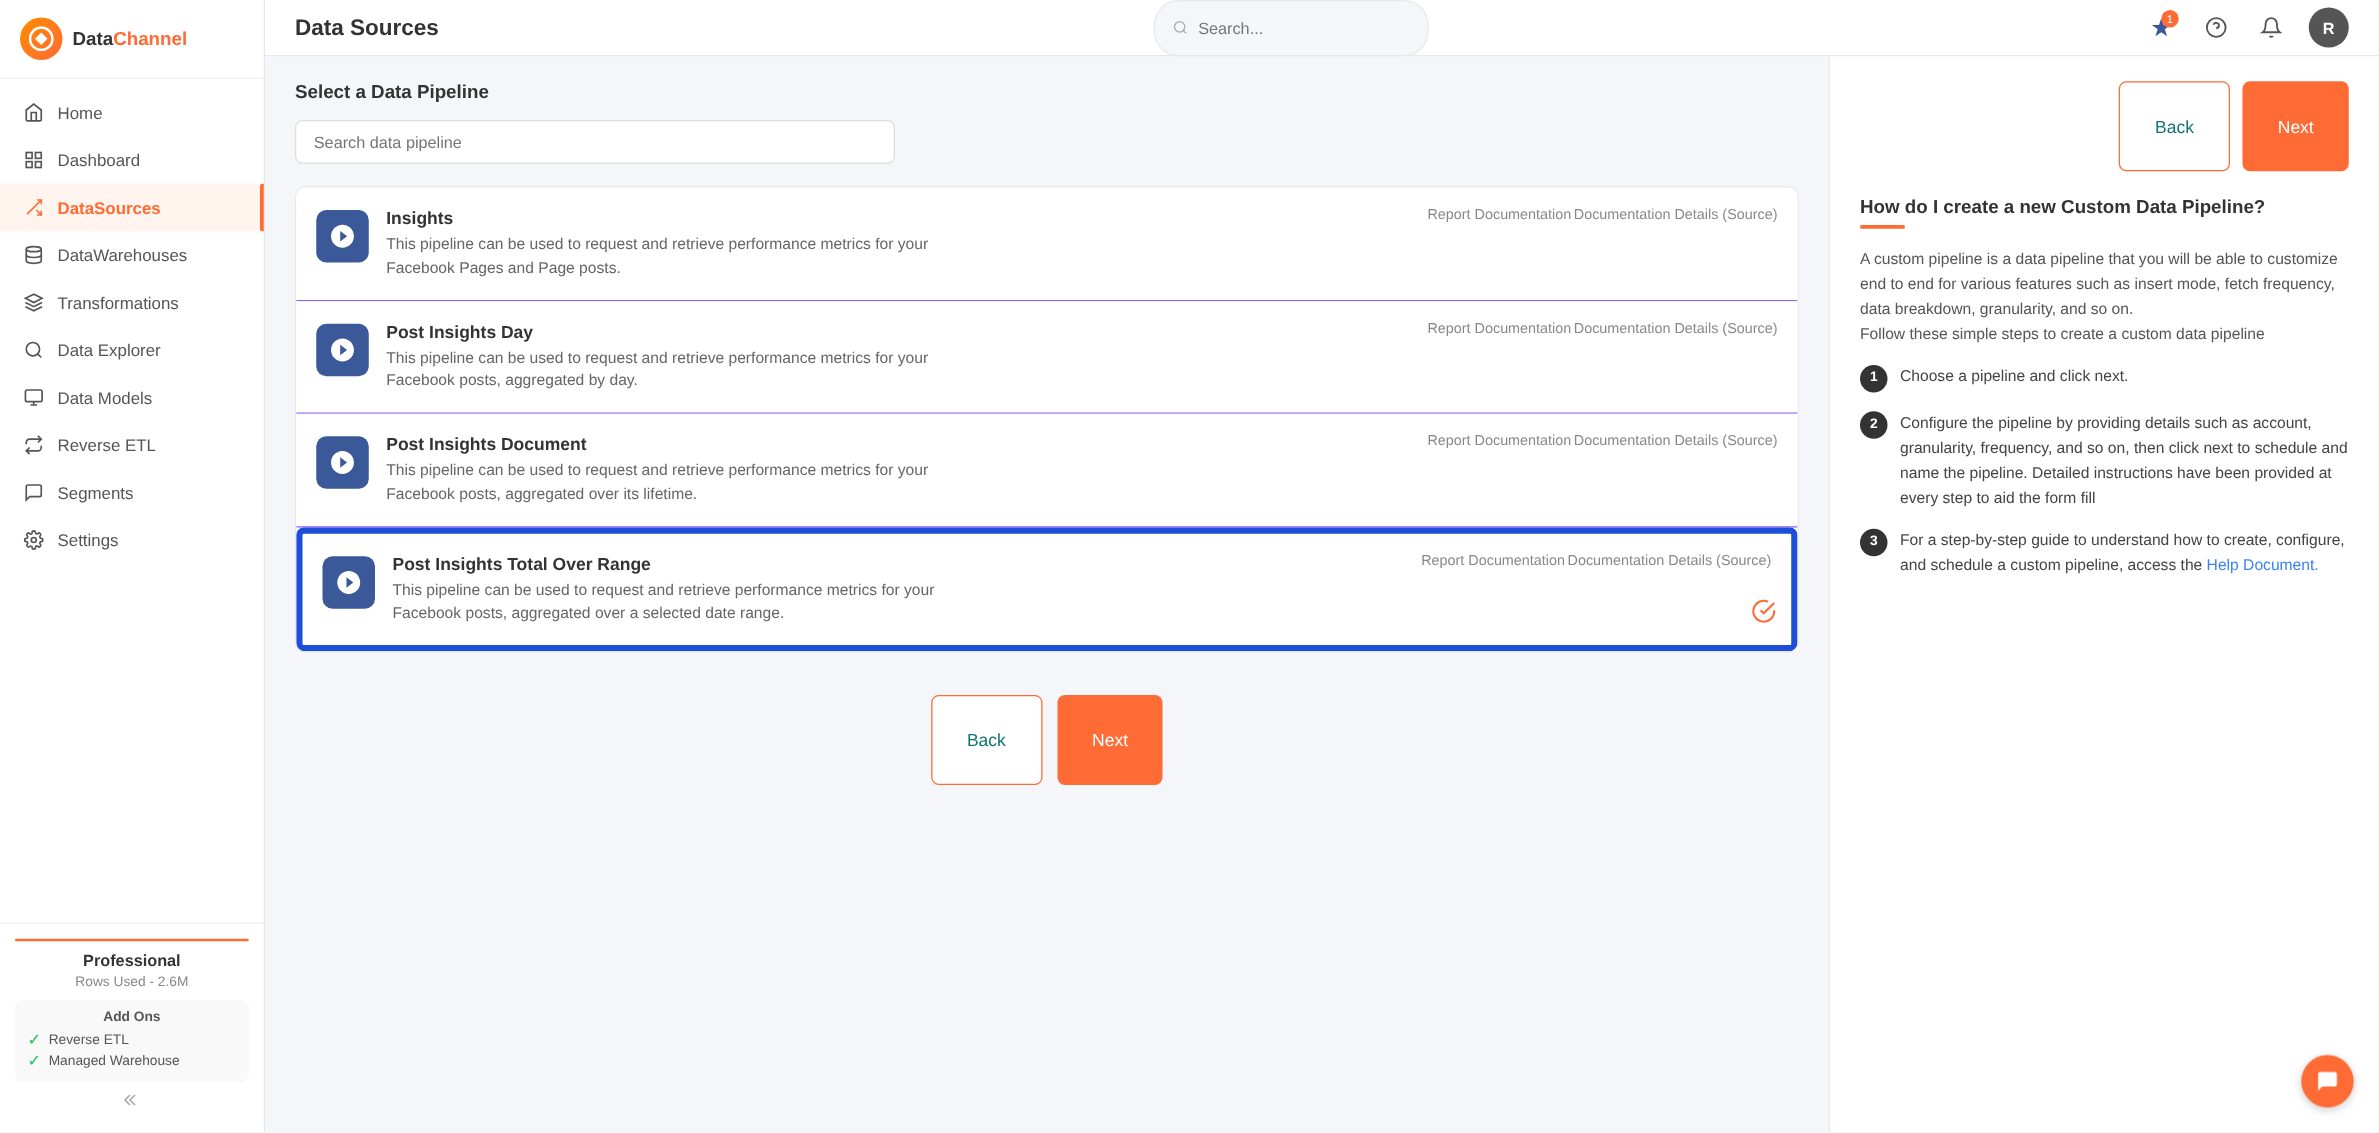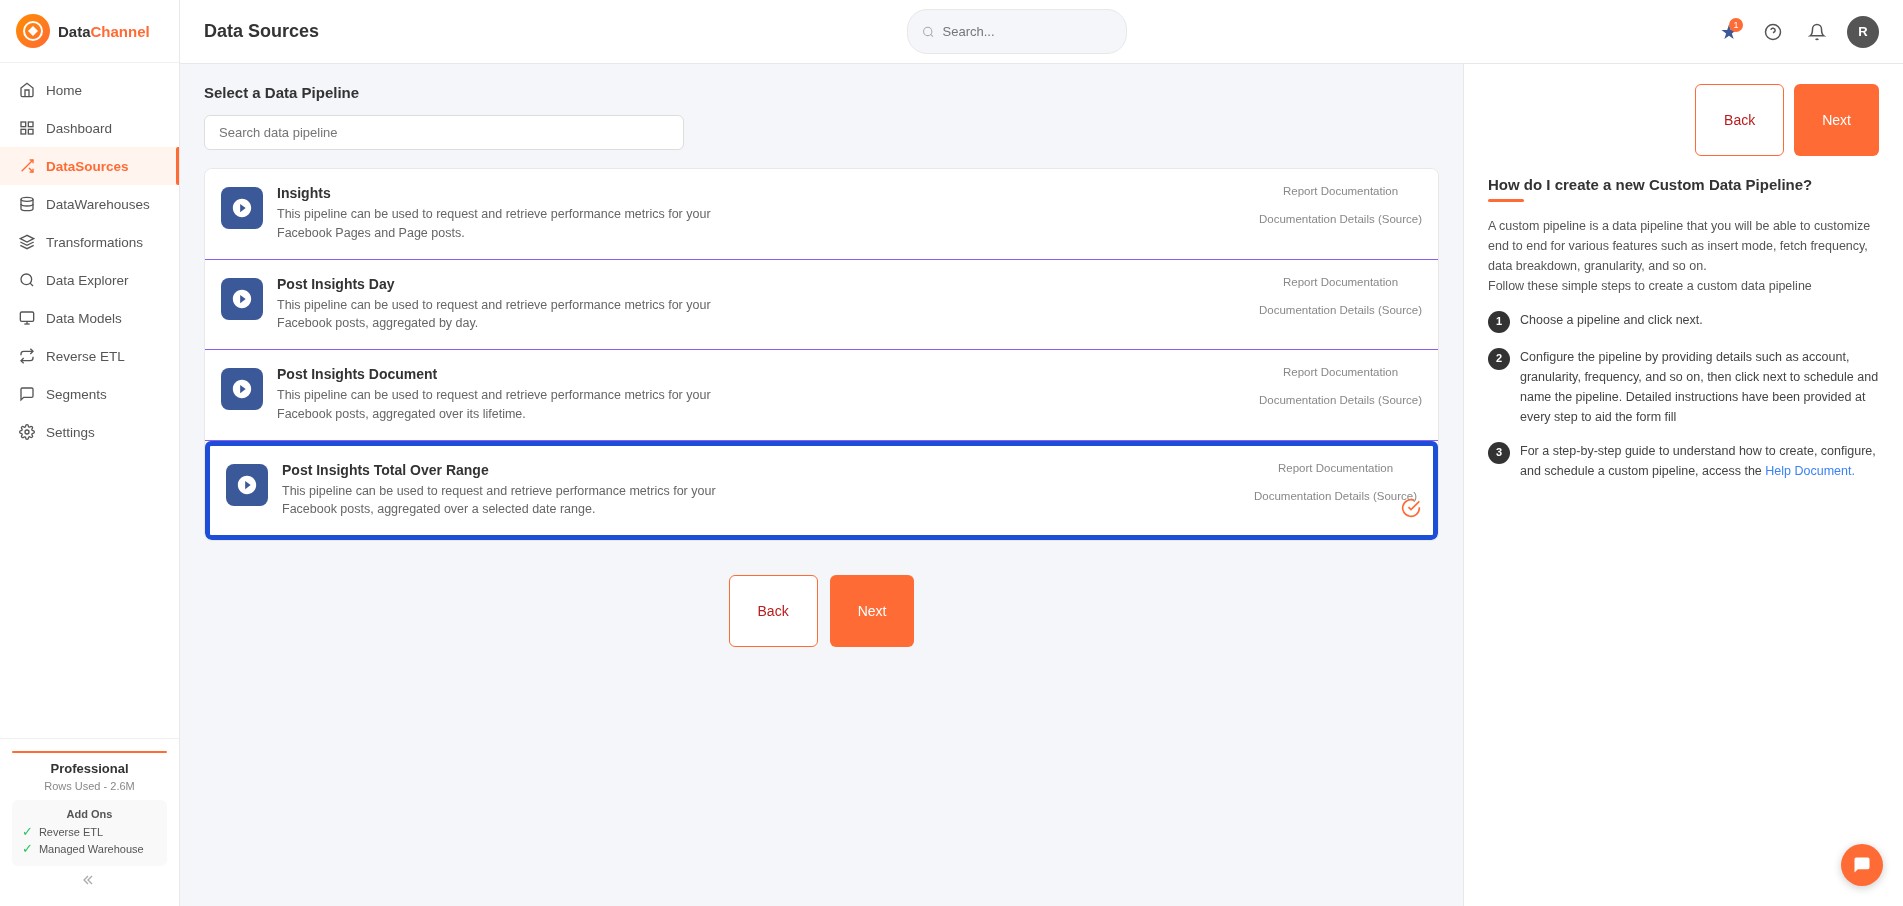--- a/index.html
+++ b/index.html
@@ -1,38 +1,38 @@
 <!DOCTYPE html>
 <html><head>
   <meta charset="utf-8">
   <style>
     * { box-sizing: border-box; margin: 0; padding: 0; }
     body { font-family: -apple-system, BlinkMacSystemFont, 'Segoe UI', sans-serif; background: #f5f6fa; display: flex; height: 906px; overflow: hidden; }
 
     
-    .sidebar { width: 180px; background: #fff; display: flex; flex-direction: column; border-right: 1px solid #e8e8e8; flex-shrink: 0; }
+    .sidebar { width: 212px; background: #fff; display: flex; flex-direction: column; border-right: 1px solid #e8e8e8; flex-shrink: 0; }
     .sidebar-logo { padding: 14px 16px; display: flex; align-items: center; gap: 8px; border-bottom: 1px solid #f0f0f0; }
     .logo-circle { width: 34px; height: 34px; background: linear-gradient(135deg, #ff8c00, #ff6b35); border-radius: 50%; display: flex; align-items: center; justify-content: center; color: #fff; font-weight: bold; font-size: 13px; }
     .sidebar-nav { flex: 1; padding: 8px 0; }
     .nav-item { display: flex; align-items: center; gap: 10px; padding: 10px 18px; cursor: pointer; color: #555; font-size: 13.5px; transition: background 0.15s; position: relative; }
     .nav-item.active { color: #ff6b35; background: #fff5ee; }
     .nav-item.active::after { content: ''; position: absolute; right: 0; top: 0; bottom: 0; width: 3px; background: #ff6b35; border-radius: 2px 0 0 2px; }
     .nav-icon { width: 18px; height: 18px; flex-shrink: 0; display: flex; align-items: center; justify-content: center; }
     .sidebar-bottom { padding: 12px; border-top: 1px solid #f0f0f0; }
     .plan-label { font-size: 13px; font-weight: 600; color: #333; text-align: center; margin-bottom: 4px; }
     .rows-used { font-size: 11px; color: #888; text-align: center; margin-bottom: 8px; }
     .addons-box { background: #f9f9f9; border-radius: 6px; padding: 8px 10px; }
     .addons-title { font-size: 11px; font-weight: 600; color: #555; margin-bottom: 4px; text-align: center; }
     .addon-item { display: flex; align-items: center; gap: 6px; font-size: 11px; color: #555; margin-bottom: 2px; }
     .check-green { color: #22c55e; font-size: 13px; }
     .collapse-btn { display: flex; justify-content: center; padding: 6px; cursor: pointer; color: #aaa; }
 
     
     .main-area { flex: 1; display: flex; flex-direction: column; overflow: hidden; }
-    .header { background: #fff; border-bottom: 1px solid #e8e8e8; padding: 0 24px; height: 64px; display: flex; align-items: center; justify-content: space-between; flex-shrink: 0; }
+    .header { background: #fff; border-bottom: 1px solid #e8e8e8; padding: 0 24px; height: 45px; display: flex; align-items: center; justify-content: space-between; flex-shrink: 0; }
     .header-title { font-size: 18px; font-weight: 600; color: #333; }
     .header-right { display: flex; align-items: center; gap: 16px; }
     .search-box { display: flex; align-items: center; background: #f5f6fa; border: 1px solid #e8e8e8; border-radius: 20px; padding: 14px 14px; gap: 8px; width: 220px; }
     .search-box input { border: none; background: transparent; outline: none; font-size: 13px; color: #666; width: 100%; }
     .header-icon { width: 28px; height: 28px; display: flex; align-items: center; justify-content: center; cursor: pointer; color: #555; position: relative; }
     .badge { position: absolute; top: 0; right: 0; background: #ff6b35; color: #fff; border-radius: 50%; width: 14px; height: 14px; font-size: 9px; display: flex; align-items: center; justify-content: center; }
     .avatar { width: 32px; height: 32px; background: #555; border-radius: 50%; display: flex; align-items: center; justify-content: center; color: #fff; font-size: 13px; font-weight: 600; cursor: pointer; }
 
     
     .content { flex: 1; display: flex; overflow: hidden; }
@@ -44,24 +44,24 @@
     .search-pipeline { width: 100%; max-width: 480px; border: 1px solid #ddd; border-radius: 6px; padding: 9px 14px; font-size: 13px; outline: none; color: #555; margin-bottom: 18px; background: #fff; }
     .pipeline-list { display: flex; flex-direction: column; gap: 0; background: #fff; border: 1px solid #e8e8e8; border-radius: 8px; overflow: hidden; margin-bottom: 24px; }
     .pipeline-item { display: flex; align-items: flex-start; padding: 16px 16px; border-bottom: 1px solid #8b5cf6; cursor: pointer; position: relative; background: #fff; transition: background 0.1s; }
     .pipeline-item:last-child { border-bottom: none; }
     .pipeline-item.selected { border: 5px solid #1d4ed8; border-radius: 6px; background: #fff; }
     .pipeline-icon { width: 42px; height: 42px; background: #3b5998; border-radius: 8px; display: flex; align-items: center; justify-content: center; flex-shrink: 0; margin-right: 14px; margin-top: 2px; }
     .pipeline-icon svg { fill: #fff; }
     .pipeline-info { flex: 1; }
     .pipeline-name { font-size: 14px; font-weight: 600; color: #333; margin-bottom: 4px; }
     .pipeline-desc { font-size: 12.5px; color: #666; line-height: 1.5; max-width: 480px; }
-    .pipeline-links { display: flex; flex-direction: column; align-items: center; gap: 16px; font-size: 11.5px; color: #888; flex-shrink: 0; margin-left: 10px; }
+    .pipeline-links { display: flex; align-items: center; gap: 2px; font-size: 11.5px; color: #888; flex-shrink: 0; margin-left: 10px; }
     .pipeline-links a { color: #888; text-decoration: none; }
     .selected-check { position: absolute; bottom: 12px; right: 12px; color: #ff6b35; font-size: 18px; }
-    .btn-back { background: #fff; border: 1.5px solid #ff6b35; color: #b91c1c; padding: 27px 28px; border-radius: 6px; font-size: 14px; cursor: pointer; font-weight: 500; }
+    .btn-back { background: #fff; border: 1.5px solid #ff6b35; color: #0f766e; padding: 27px 28px; border-radius: 6px; font-size: 14px; cursor: pointer; font-weight: 500; }
     .btn-next { background: #ff6b35; border: none; color: #fff; padding: 9px 28px; border-radius: 6px; font-size: 14px; cursor: pointer; font-weight: 500; }
 
     
     .right-top-nav { display: flex; justify-content: flex-end; gap: 10px; margin-bottom: 20px; }
     .rp-help-title { font-size: 15px; font-weight: 600; color: #333; margin-bottom: 6px; }
     .orange-line { width: 36px; height: 3px; background: #ff6b35; border-radius: 2px; margin-bottom: 14px; }
     .help-text { font-size: 12.5px; color: #555; line-height: 1.6; margin-bottom: 14px; }
     .help-steps { list-style: none; display: flex; flex-direction: column; gap: 14px; }
     .help-step { display: flex; align-items: flex-start; gap: 10px; font-size: 12.5px; color: #444; line-height: 1.6; }
     .step-num { width: 22px; height: 22px; background: #333; border-radius: 50%; color: #fff; font-size: 11px; font-weight: 600; display: flex; align-items: center; justify-content: center; flex-shrink: 0; margin-top: 1px; }

